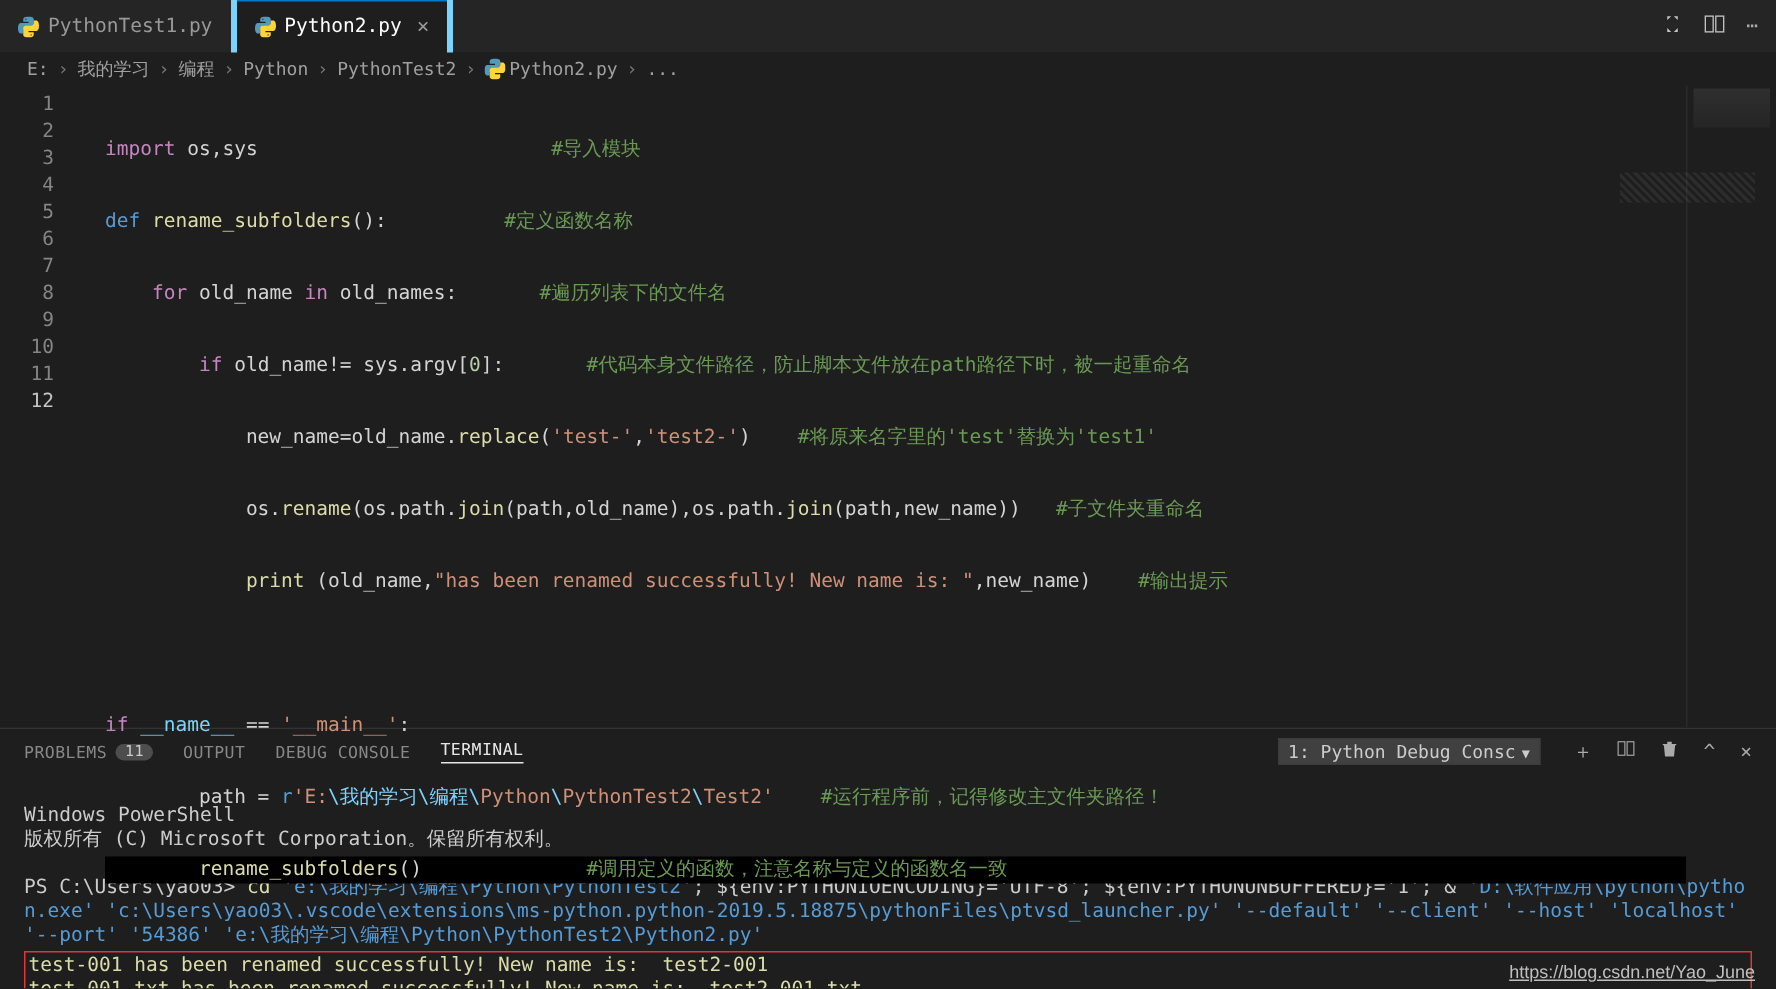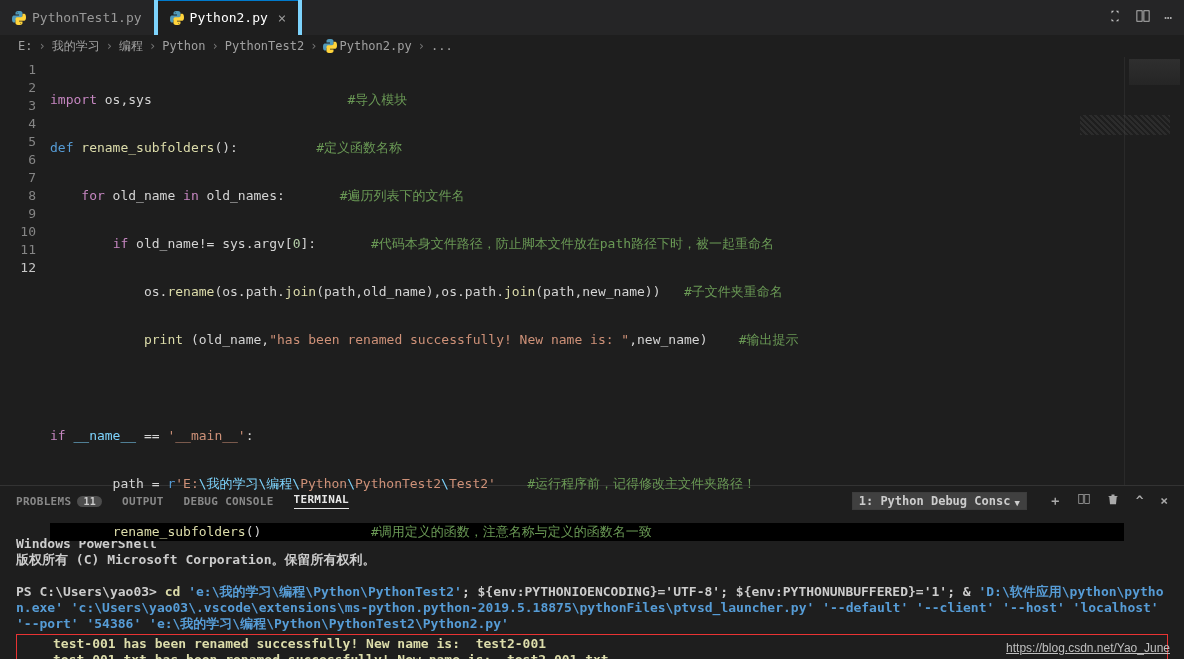--- a/index.html
+++ b/index.html
@@ -11,47 +11,47 @@
 .file-icon { width:14px; height:14px; display:inline-flex; }
 .close-x { margin-left:4px; font-size:14px; color:#999; }
 .title-actions { margin-left:auto; display:flex; align-items:center; gap:14px; padding-right:12px; color:#aaa; }
 .title-actions span { cursor:pointer; }
 .breadcrumb { height:22px; background:#1e1e1e; display:flex; align-items:center; padding:0 18px; font-size:12px; color:#a0a0a0; gap:2px; }
 .breadcrumb .sep { color:#777; padding:0 4px; }
 .editor { position:relative; height:428px; background:#1e1e1e; display:flex; }
 .gutter { width:50px; text-align:right; color:#858585; padding-top:4px; }
 .gutter div { height:18px; line-height:18px; padding-right:14px; font-size:13px; }
 .gutter .cur { color:#c6c6c6; }
-.code { flex:1; padding-top:4px; font-size:13px; white-space:pre; position:relative; }
+.code { flex:1; padding-top:4px; font-size:13px; white-space:pre; position:relative;margin-left:20px; }
 .code-line { height:18px; line-height:18px; }
 .code .line12 { background:#000000; }
 .minimap { width:60px; background:#1e1e1e; border-left:1px solid #2a2a2a; position:relative; }
 .mm-blob { position:absolute; top:2px; left:4px; right:4px; height:26px; background:linear-gradient(#3a3a3a,#2a2a2a); opacity:.6; }
 .kw { color:#c586c0; }
 .fn { color:#569cd6; }
 .id { color:#7dd3fc; }
 .func { color:#dcdcaa; }
 .str { color:#ce9178; }
 .cmt { color:#6a9955; }
 .num { color:#b5cea8; }
 .op { color:#d4d4d4; }
-.panel { height:174px; background:#1e1e1e; border-top:1px solid #333; display:flex; flex-direction:column;font-weight:bold; }
+.panel { height:174px; background:#1e1e1e; border-top:1px solid #333; display:flex; flex-direction:column; }
 .panel-tabs { display:flex; align-items:center; height:30px; padding:0 16px; gap:20px; font-size:11px; color:#888; }
 .panel-tab { cursor:pointer; display:flex; align-items:center; gap:6px; letter-spacing:.3px; }
 .panel-tab.active { color:#e7e7e7; border-bottom:1px solid #e7e7e7; padding-bottom:2px; }
 .badge { background:#4d4d4d; color:#ccc; border-radius:8px; padding:0 6px; font-size:10px; }
 .panel-actions { margin-left:auto; display:flex; align-items:center; gap:12px; }
 .dropdown { background:#404040; border:1px solid #3c3c3c; color:#ccc; font-size:12px; padding:1px 6px; display:flex; align-items:flex-end; gap:4px; }
 .dropdown .tri { font-size:9px; }
 .panel-icons span { cursor:pointer; color:#aaa; font-size:13px; margin-left:10px; }
 .term { flex:1; padding:4px 16px; font-size:13px; line-height:16px; overflow:hidden; white-space:pre-wrap; word-break:break-all; }
 .term .ps { color:#ccc; }
 .term .yel { color:#dcdcaa; }
 .term .blue { color:#569cd6; }
-.term .ok { color:#dcdcaa;margin-left:34px; }
+.term .ok { color:#dcdcaa; }
 .redbox { border:1px solid #e83333; display:block; padding:1px 2px; margin-top:2px; }
 .watermark { position:absolute; bottom:4px; right:14px; color:#bfbfbf; font-size:12px; font-family:Arial,sans-serif;text-decoration:underline; }
 .wm-img { position:absolute; top:58px; right:14px; width:90px; height:20px; opacity:.25; background:repeating-linear-gradient(45deg,#555,#555 2px,transparent 2px,transparent 4px); }
 .icon-svg { width:14px; height:14px; }
 </style>
 </head>
 <body>
 
 <div class="tab-bar">
   <div class="tab">
@@ -120,20 +120,21 @@
       <div>9</div>
       <div>10</div>
       <div>11</div>
       <div class="cur">12</div>
   </div>
   <div class="code">
     <div class="code-line"><span class="kw">import</span><span class="op"> os,sys                         </span><span class="cmt">#导入模块</span></div>
     <div class="code-line"><span class="fn">def</span><span> </span><span class="func">rename_subfolders</span><span class="op">():          </span><span class="cmt">#定义函数名称</span></div>
     <div class="code-line"><span>    </span><span class="kw">for</span><span class="op"> old_name </span><span class="kw">in</span><span class="op"> old_names:       </span><span class="cmt">#遍历列表下的文件名</span></div>
     <div class="code-line"><span>        </span><span class="kw">if</span><span class="op"> old_name!= sys.argv[</span><span class="num">0</span><span class="op">]:       </span><span class="cmt">#代码本身文件路径，防止脚本文件放在path路径下时，被一起重命名</span></div>
+    <div class="code-line"><span class="op">            new_name=old_name.</span><span class="func">replace</span><span class="op">(</span><span class="str">'test-'</span><span class="op">,</span><span class="str">'test2-'</span><span class="op">)    </span><span class="cmt">#将原来名字里的'test'替换为'test1'</span></div>
     <div class="code-line"><span class="op">            os.</span><span class="func">rename</span><span class="op">(os.path.</span><span class="func">join</span><span class="op">(path,old_name),os.path.</span><span class="func">join</span><span class="op">(path,new_name))   </span><span class="cmt">#子文件夹重命名</span></div>
     <div class="code-line"><span>            </span><span class="func">print</span><span class="op"> (old_name,</span><span class="str">"has been renamed successfully! New name is: "</span><span class="op">,new_name)    </span><span class="cmt">#输出提示</span></div>
     <div class="code-line"></div>
     <div class="code-line"><span class="kw">if</span><span> </span><span class="id">__name__</span><span class="op"> == </span><span class="str">'__main__'</span><span class="op">:</span></div>
     <div class="code-line"><span class="op">        path = </span><span class="fn">r</span><span class="str">'E:</span><span class="id">\我的学习\编程\</span><span class="str">Python</span><span class="id">\</span><span class="str">PythonTest2</span><span class="id">\</span><span class="str">Test2</span><span class="str">'</span><span class="cmt">    #运行程序前，记得修改主文件夹路径！</span></div>
     <div class="code-line line12"><span>        </span><span class="func">rename_subfolders</span><span class="op">()              </span><span class="cmt">#调用定义的函数，注意名称与定义的函数名一致</span></div>
   </div>
   <div class="minimap">
       <div class="mm-blob"></div>
     </div>

